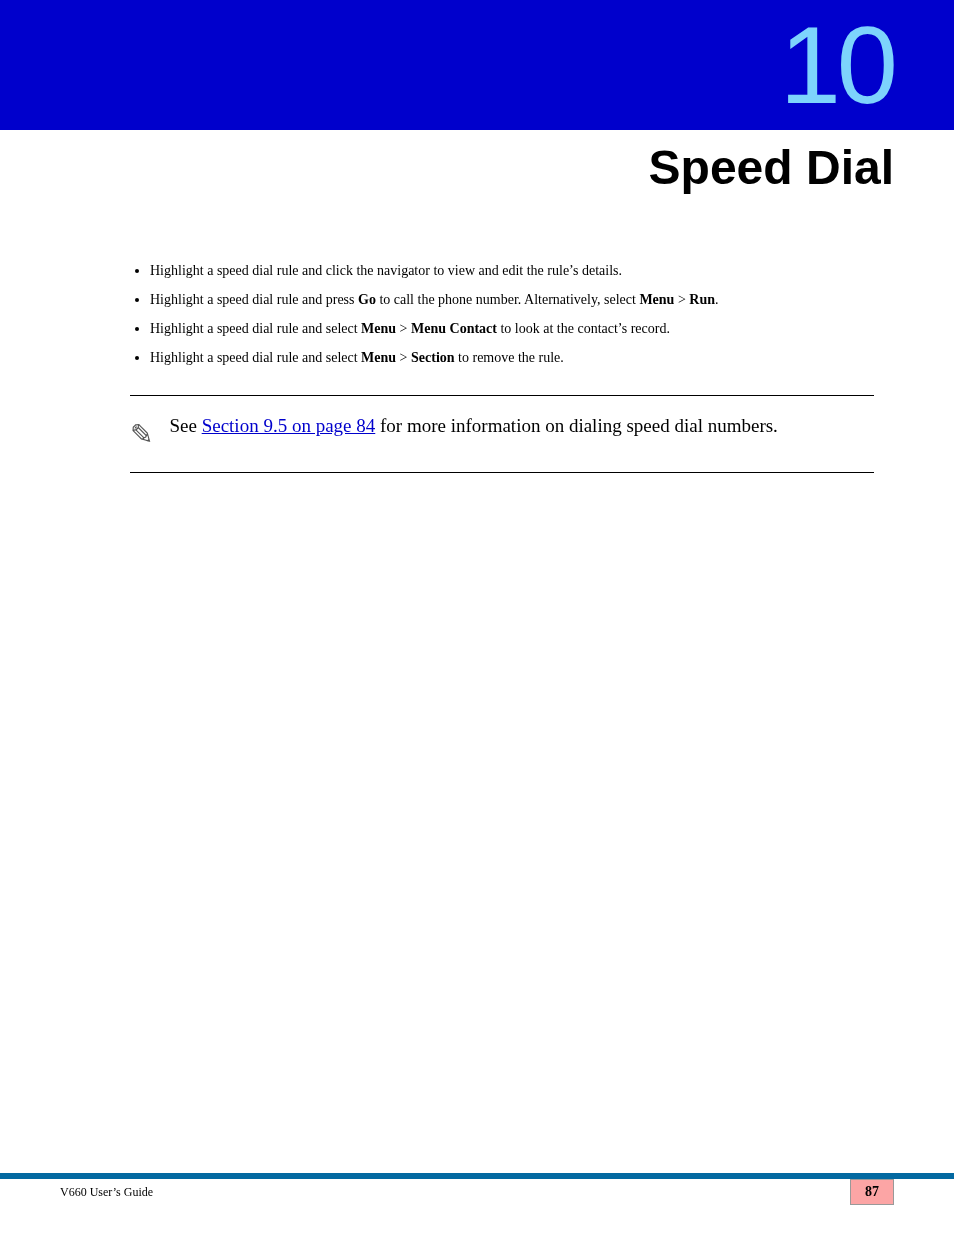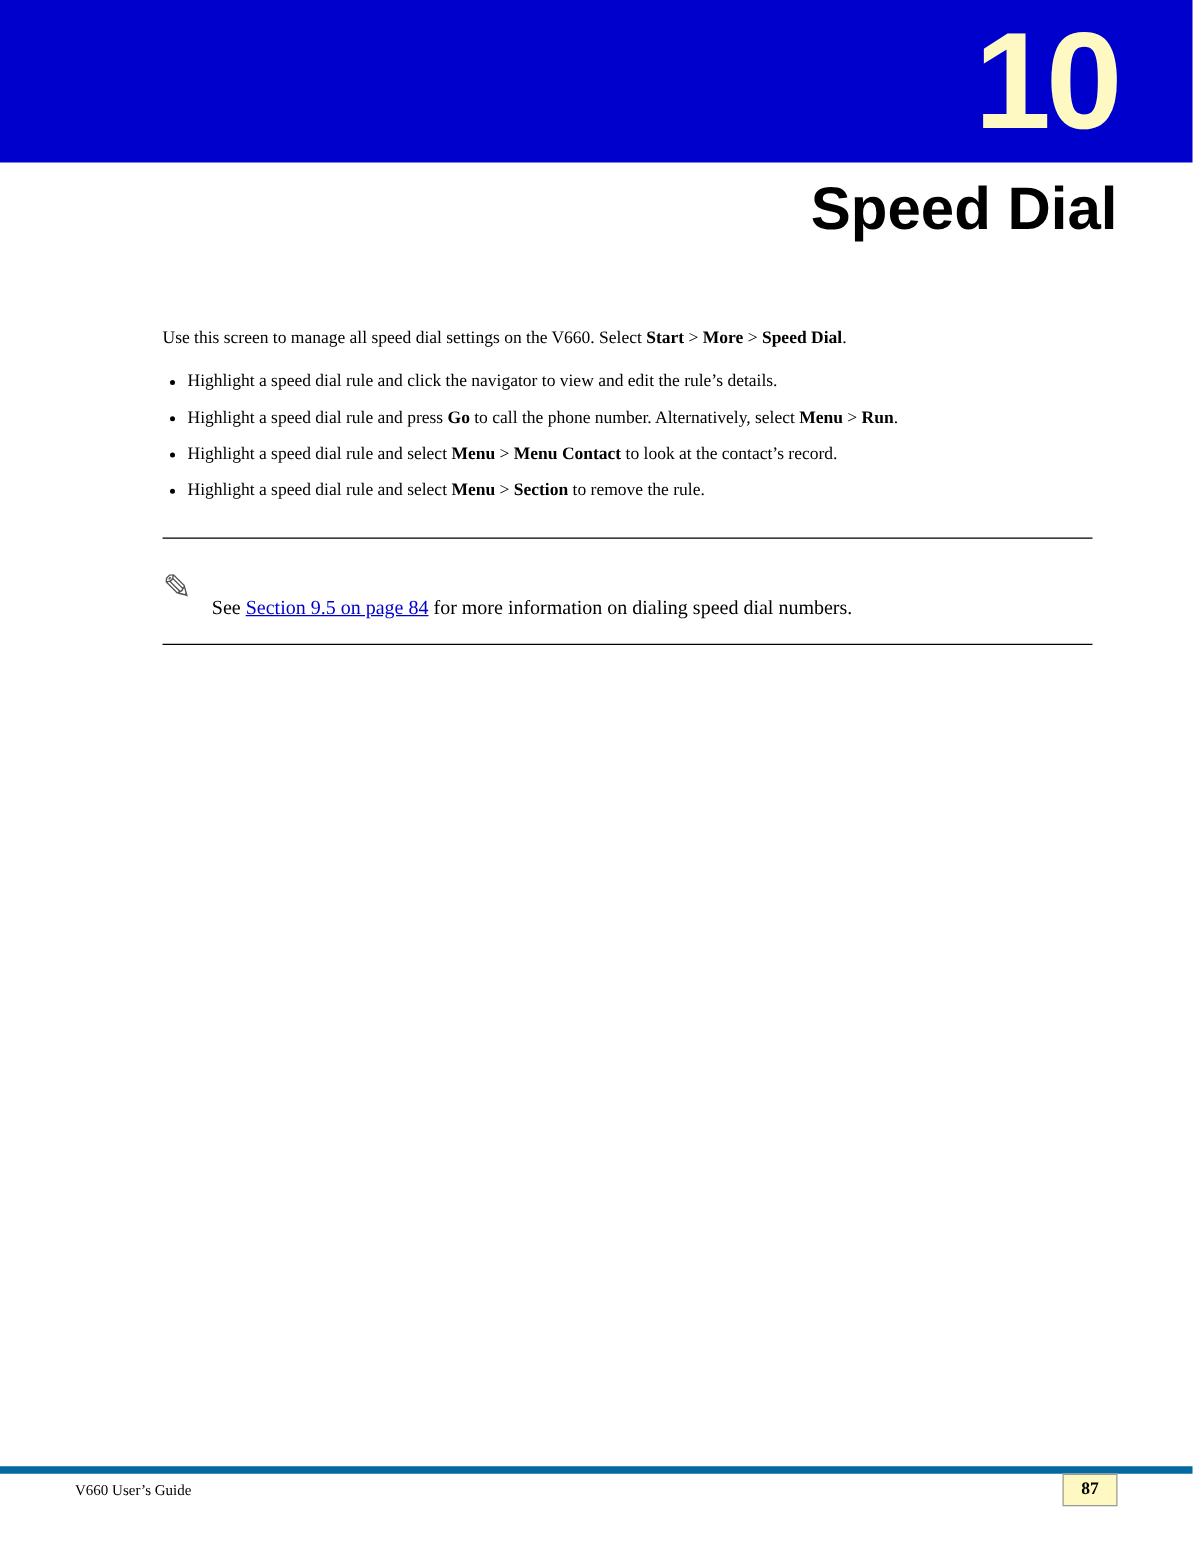--- a/index.html
+++ b/index.html
@@ -27,22 +27,22 @@
       height: 130px;
       background: #0000cc;
       display: flex;
       align-items: center;
       justify-content: flex-end;
       padding-right: 60px;
     }
 
     .chapter-number {
       font-size: 110px;
-      font-weight: bold;
-      color: #fef9c3;
+      font-weight: normal;
+      color: #7dd3fc;
       font-family: Arial, sans-serif;
       line-height: 1;
       letter-spacing: -4px;
     }
 
     
     .chapter-title-area {
       position: absolute;
       top: 140px;
       right: 60px;
@@ -93,23 +93,22 @@
 
     .note-icon {
       font-size: 28px;
       color: #555555;
       margin-top: 2px;
       flex-shrink: 0;
       font-family: Arial, sans-serif;
     }
 
     .note-text {
-      font-size: 16px;
+      font-size: 19px;
       line-height: 1.5;
-      margin-top: 28px;
     }
 
     .link-text {
       color: #0000cc;
     }
 
     
     .footer {
       position: absolute;
       bottom: 30px;
@@ -124,21 +123,21 @@
 
     .footer-left {
       font-size: 12px;
       color: #000000;
     }
 
     .footer-right {
       font-size: 14px;
       font-weight: bold;
       color: #000000;
-      background: #fef9c3;
+      background: #fca5a5;
       padding: 4px 14px;
       border: 1px solid #999;
     }
 
     b {
       font-weight: bold;
     }
   </style>
 </head>
 <body>
@@ -146,23 +145,20 @@
 <div class="chapter-banner">
   <span class="chapter-number">10</span>
 </div>
 
 <div class="chapter-title-area">
   <div class="chapter-title">Speed Dial</div>
 </div>
 
 <div class="content-area">
 
-  <p class="intro-paragraph">
-    <span>Use this screen to manage all speed dial settings on the V660. Select <b>Start</b> &gt; <b>More</b> &gt; <b>Speed Dial</b>.</span>
-  </p>
 
 
   <ul class="bullet-list">
     <li>
       <span>Highlight a speed dial rule and click the navigator to view and edit the rule’s details.</span>
     </li>
     <li>
       <span>Highlight a speed dial rule and press <b>Go</b> to call the phone number. Alternatively, select <b>Menu</b> &gt; <b>Run</b>.</span>
     </li>
     <li>

